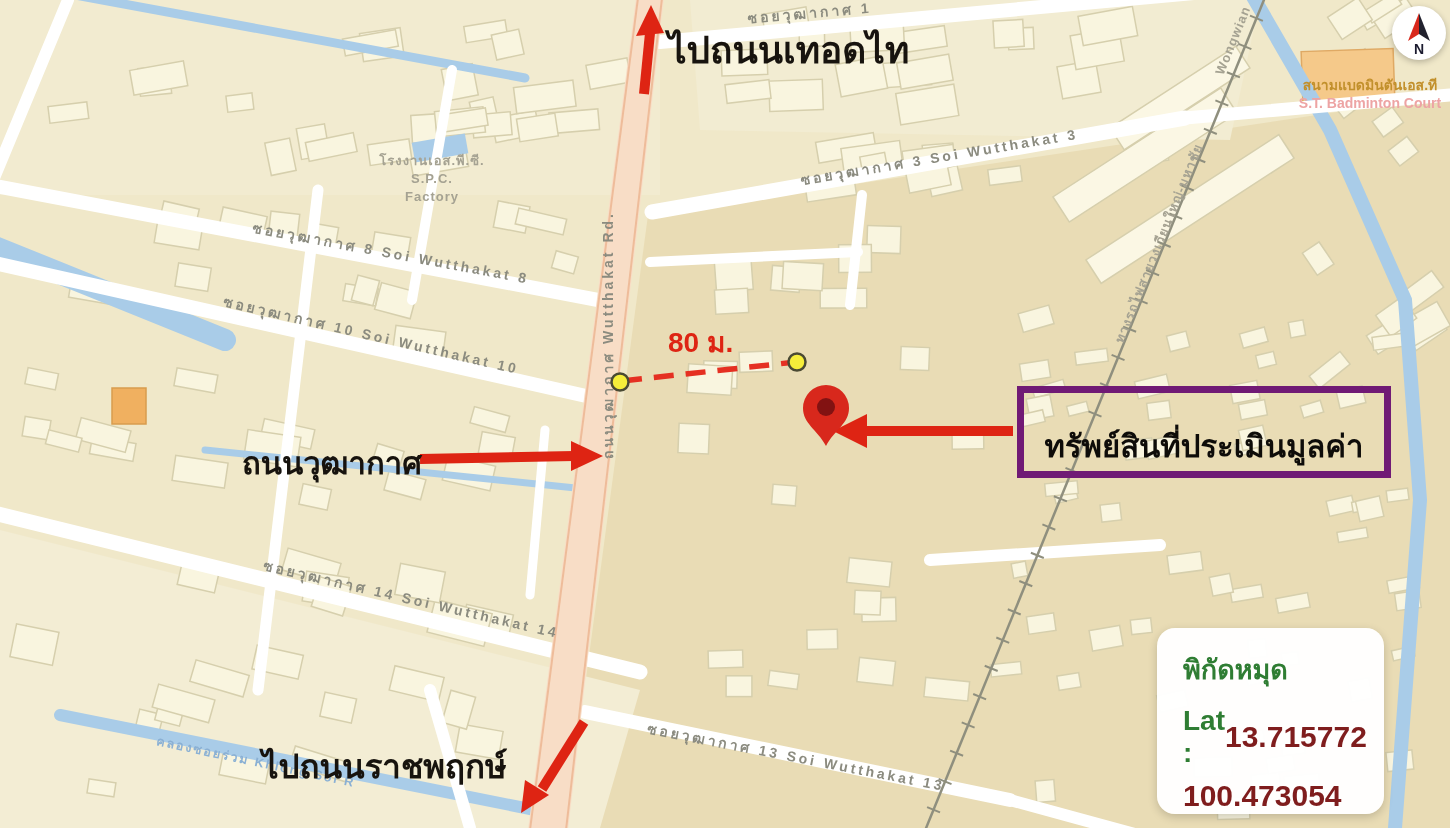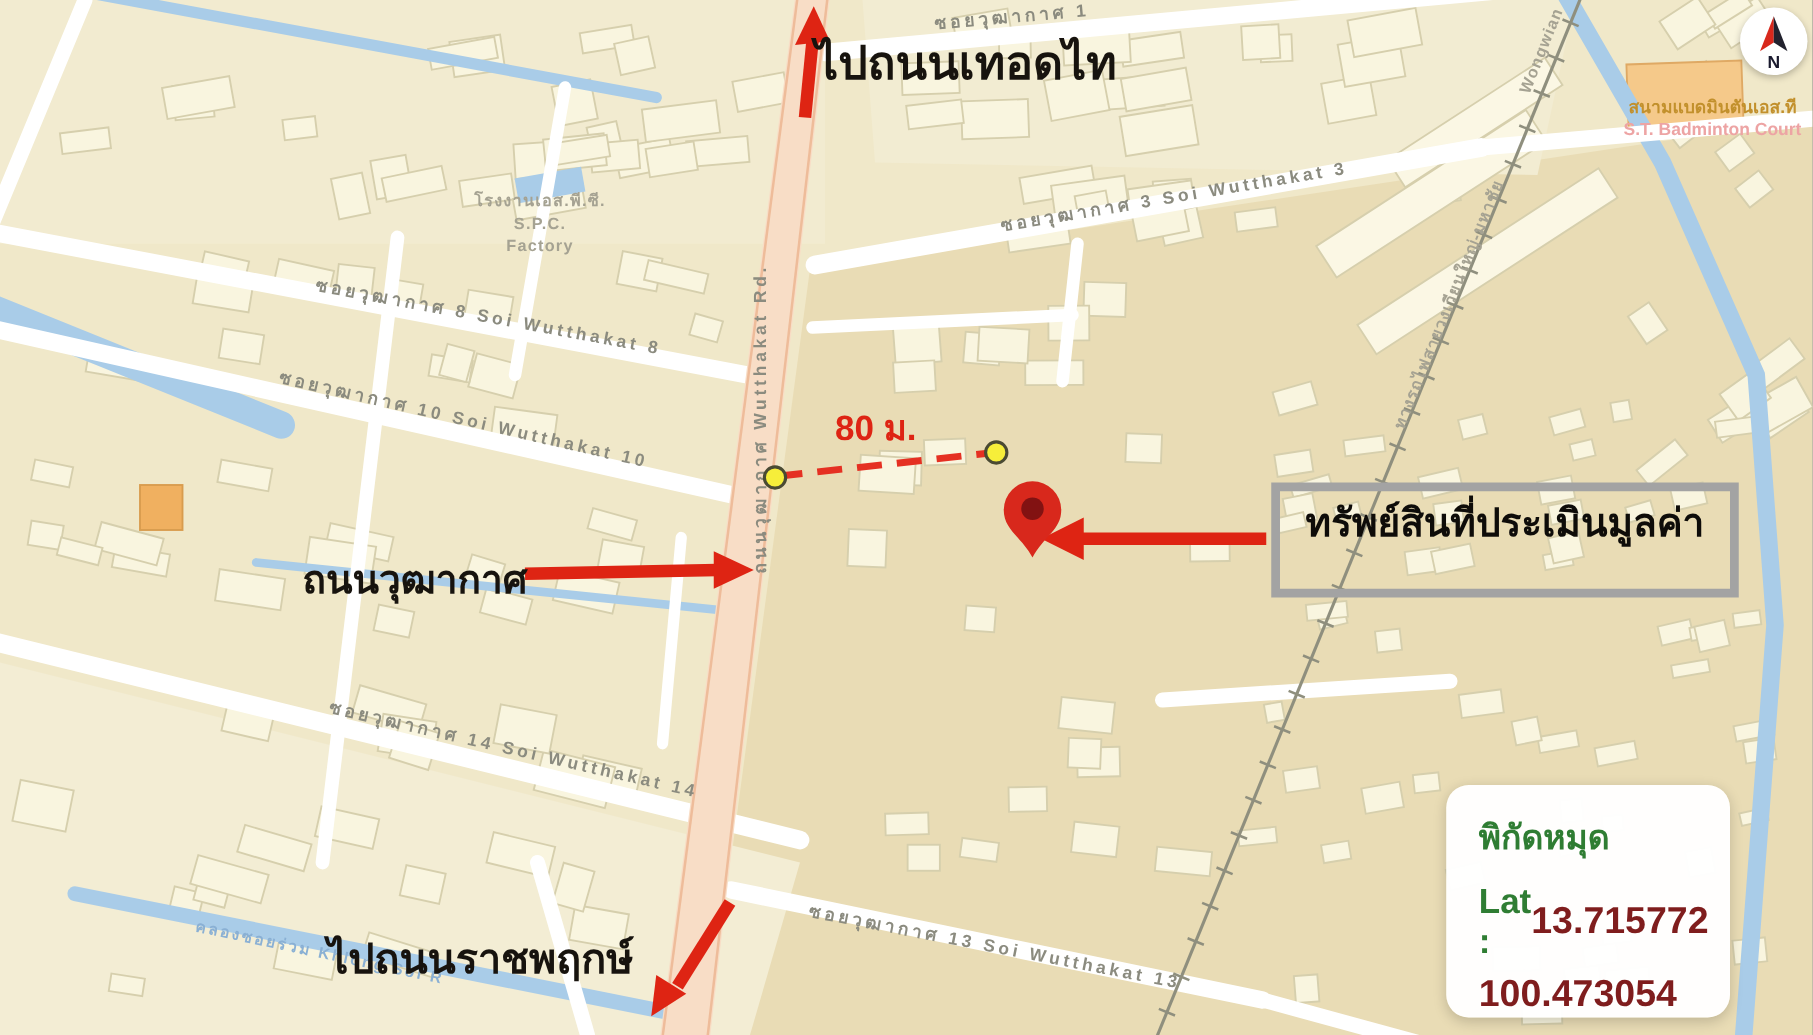--- a/index.html
+++ b/index.html
@@ -4,21 +4,21 @@
 <style>
   html,body{margin:0;padding:0;background:#888;}
   #stage{position:relative;width:1450px;height:828px;overflow:hidden;
          font-family:"Liberation Sans","DejaVu Sans",sans-serif;background:#f0e8c9;}
   #map-svg{position:absolute;left:0;top:0;}
   #overlay-svg{position:absolute;left:0;top:0;pointer-events:none;}
   .ann{position:absolute;font-weight:700;color:#17130e;white-space:nowrap;
        font-family:"Liberation Sans","DejaVu Sans",sans-serif;}
   .ann-red{color:#de2413;}
   #property-box{position:absolute;left:1017px;top:386px;width:360px;height:78px;
-       border:7px solid #a3a3a3;display:flex;align-items:flex-start;justify-content:center;
+       border:7px solid #701a75;display:flex;align-items:flex-end;justify-content:center;
        font-size:31px;font-weight:700;color:#0e0c09;}
   #coord-card{position:absolute;left:1157px;top:628px;width:227px;height:186px;
        background:rgba(255,255,255,.97);border-radius:18px;box-shadow:0 3px 10px rgba(0,0,0,.18);
        padding:20px 26px 0 26px;box-sizing:border-box;}
   #coord-title{font-size:27px;font-weight:700;color:#2f7d33;margin-bottom:14px;}
   .coord-row{display:flex;justify-content:space-between;align-items:center;margin-bottom:10px;}
   .coord-label{font-size:28px;color:#2f7d33;font-weight:700;}
   .coord-value{font-size:30px;color:#7f1d1d;font-weight:700;}
   #compass{position:absolute;left:1392px;top:6px;width:54px;height:54px;border-radius:50%;
        background:#fff;box-shadow:0 2px 6px rgba(0,0,0,.25);}
@@ -364,21 +364,21 @@
       <circle cx="620" cy="382" r="8.5" fill="#f6ee3a" stroke="#4a4a33" stroke-width="2.5"></circle>
       <circle cx="797" cy="362" r="8.5" fill="#f6ee3a" stroke="#4a4a33" stroke-width="2.5"></circle>
     </g>
 
     <g>
       <path d="M826,446 C817,429 803,424 803,408 A23,23 0 1 1 849,408 C849,424 835,429 826,446 Z" fill="#d8281c"></path>
       <circle cx="826" cy="407" r="9" fill="#821212"></circle>
     </g>
   </svg>
 
-  <div class="ann" style="left:652px;top:20px;font-size:37px;">ไปถนนเทอดไท</div>
+  <div class="ann" style="left:668px;top:20px;font-size:37px;">ไปถนนเทอดไท</div>
 
   <div class="ann ann-red" style="left:668px;top:320px;font-size:28px;">80 ม.</div>
 
   <div class="ann" style="left:222px;top:438px;font-size:31px;margin-left:20px;">ถนนวุฒากาศ</div>
 
   <div class="ann" style="left:262px;top:740px;font-size:33px;">ไปถนนราชพฤกษ์</div>
 
   <div id="property-box">
     <span>ทรัพย์สินที่ประเมินมูลค่า</span>
   </div>

